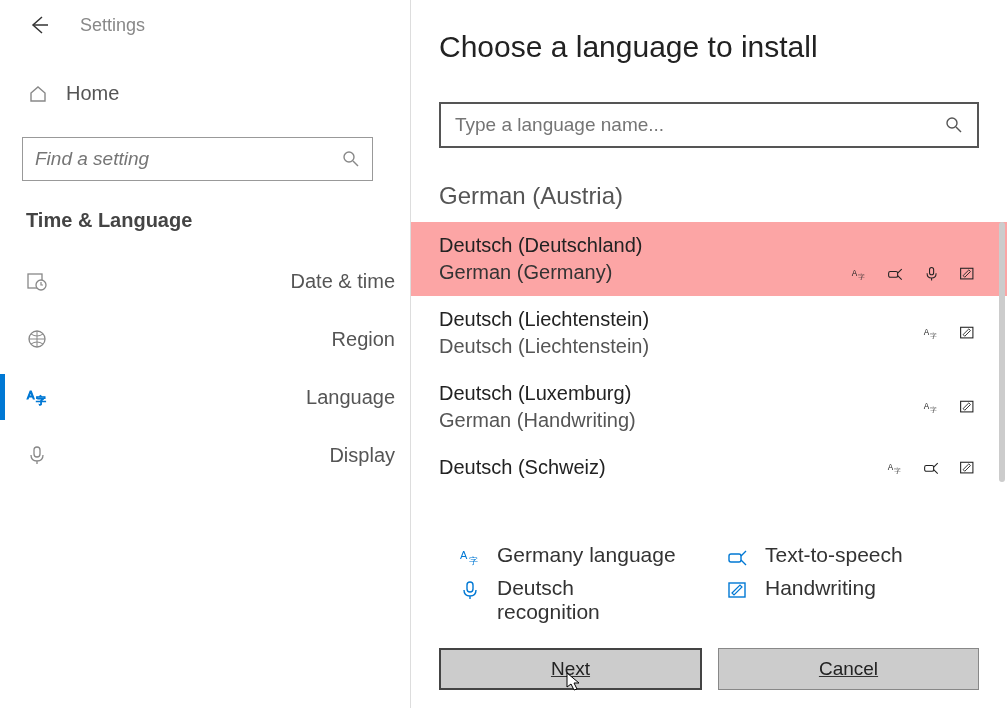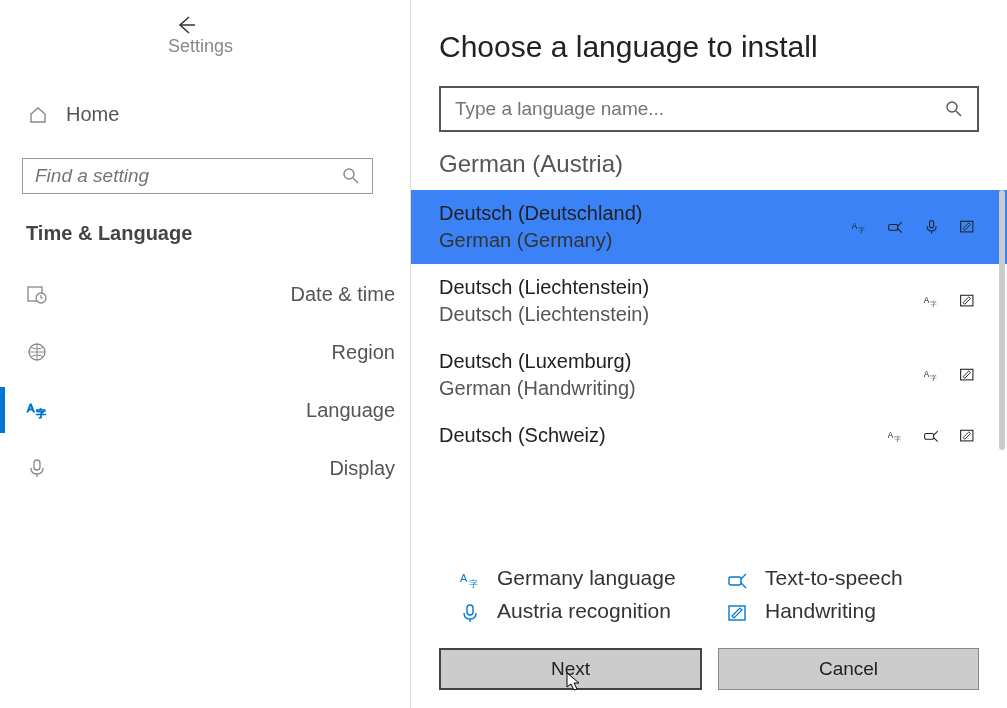--- a/index.html
+++ b/index.html
@@ -1,56 +1,56 @@
 <!DOCTYPE html>
 <html><head>
 <meta charset="utf-8">
 <style>
 * { margin: 0; padding: 0; box-sizing: border-box; font-family: "Segoe UI", Arial, sans-serif; }
 body { background: #fff; width: 1007px; height: 708px; overflow: hidden; position: relative; color: #333; }
 
 .sidebar { position: absolute; left: 0; top: 0; width: 395px; height: 100%; background: #fff; padding: 0; }
-.back-row { display: flex; align-items: center; padding: 14px 22px 14px 28px; flex-direction: column; }
+.back-row { display: flex; align-items: center; padding: 14px 22px 14px 28px; }
 .back-icon { font-size: 22px; color: #333; margin-right: 30px; }
 .settings-title { font-size: 18px; color: #888; font-weight: 400; }
 .home-row { display: flex; align-items: center; padding: 14px 22px 14px 28px; margin-top: 18px; }
 .home-icon { width: 20px; height: 20px; margin-right: 18px; }
 .home-label { font-size: 20px; color: #555; }
-.search-box { margin: 18px 22px 0 22px; border: 1.5px solid #999; display: flex; align-items: center; height: 36px; padding: 0 12px; }
+.search-box { margin: 18px 22px 0 22px; border: 1.5px solid #999; display: flex; align-items: center; height: 44px; padding: 0 12px; }
 .search-input { border: none; outline: none; font-size: 19px; color: #888; flex: 1; font-style: italic; background: transparent; }
 .search-icon { color: #888; }
 .section-title { font-size: 20px; color: #444; font-weight: 600; padding: 28px 22px 10px 26px; }
 .nav { margin-top: 10px; }
 .nav-item { display: flex; align-items: center; height: 58px; padding-left: 26px; position: relative; justify-content: space-between; }
 .nav-item.selected::before { content: ""; position: absolute; left: 0; top: 6px; bottom: 6px; width: 5px; background: #0078d4; }
 .nav-icon { width: 22px; height: 22px; margin-right: 18px; display: flex; align-items: center; justify-content: center; }
 .nav-item.selected .nav-icon svg { stroke: #0078d4; fill: #0078d4; }
 .nav-label { font-size: 20px; color: #555; }
 
 .modal { position: absolute; left: 410px; top: 0; right: 0; bottom: 0; background: #fff; border-left: 1px solid #ddd; padding: 24px 0 0 0; display: flex; flex-direction: column; }
 .modal-title { font-size: 30px; font-weight: 400; color: #222; padding: 6px 28px 22px 28px; }
-.lang-search { margin: 0 28px; border: 2px solid #555; height: 46px; display: flex; align-items: center; padding: 16px 14px; }
+.lang-search { margin: 16px 28px; border: 2px solid #555; height: 46px; display: flex; align-items: center; padding: 16px 14px; }
 .lang-search-input { border: none; outline: none; font-size: 19px; color: #666; flex: 1; background: transparent; }
 .lang-list { flex: 1; overflow: hidden; margin-top: 18px; position: relative; }
 .partial-row { padding: 0 28px 12px 28px; font-size: 24px; color: #555; }
 .lang-row { padding: 12px 28px 12px 28px; display: flex; align-items: center; justify-content: space-between; }
-.lang-row.selected { background: #3b82f6; }
+.lang-row.selected { background: #fca5a5; align-items: flex-end; }
 .lang-text .native { font-size: 20px; color: #222; }
 .lang-text .english { font-size: 20px; color: #555; margin-top: 4px; }
 .lang-row.selected .english { color: #333; }
 .lang-features { display: flex; gap: 14px; align-items: center; }
 .feat { width: 22px; height: 20px; display: flex; align-items: center; justify-content: center; }
 .scrollbar { position: absolute; right: 2px; top: 40px; width: 6px; height: 260px; background: #ccc; border-radius: 3px; }
 
 .legend { display: grid; grid-template-columns: 1fr 1fr; gap: 8px 16px; padding: 12px 28px 8px 48px; }
 .legend-item { display: flex; align-items: flex-start; gap: 16px; }
 .legend-icon { width: 22px; height: 22px; margin-top: 3px; }
 .legend-label { font-size: 21px; color: #333; max-width: 180px; }
 
-.buttons { display: flex; gap: 16px; padding: 16px 28px 18px 28px; }
+.buttons { display: flex; gap: 16px; padding: 16px 28px 18px 28px; text-decoration: underline; }
 .btn { flex: 1; height: 42px; border: 1.5px solid #888; background: #ccc; font-size: 19px; color: #222; display: flex; align-items: center; justify-content: center; cursor: pointer; }
 .btn.primary { border: 2px solid #444; background: #ccc; }
 
 .bg-frag { position: absolute; font-size: 19px; color: #444; }
 .bg-frag.ar { right: 8px; top: 272px; }
 .bg-frag.list { right: 4px; top: 438px; }
 .bg-chevron { position: absolute; right: 10px; top: 218px; width: 28px; height: 30px; border: 1px solid #aaa; display:flex; align-items:center; justify-content:center; }
 
 .cursor { position: absolute; left: 566px; top: 672px; }
 
@@ -276,21 +276,21 @@
       </span>
       <span class="legend-label">Text-to-speech</span>
     </div>
     <div class="legend-item">
       <span class="legend-icon">
         <svg width="22" height="22" viewBox="0 0 22 22">
             <rect x="8" y="3" width="6" height="10" rx="3" stroke="#0078d4" stroke-width="1.4" fill="none"></rect>
             <path d="M5 11 Q5 17 11 17 Q17 17 17 11 M11 17 V20" stroke="#0078d4" stroke-width="1.4" fill="none"></path>
           </svg>
       </span>
-      <span class="legend-label">Austria recognition</span>
+      <span class="legend-label">Deutsch recognition</span>
     </div>
     <div class="legend-item">
       <span class="legend-icon">
         <svg width="22" height="22" viewBox="0 0 22 22">
             <rect x="2" y="4" width="16" height="14" stroke="#0078d4" stroke-width="1.4" fill="none"></rect>
             <path d="M5 14 L13 6 L15 8 L7 16 Z" stroke="#0078d4" stroke-width="1.2" fill="none"></path>
           </svg>
       </span>
       <span class="legend-label">Handwriting</span>
     </div>

